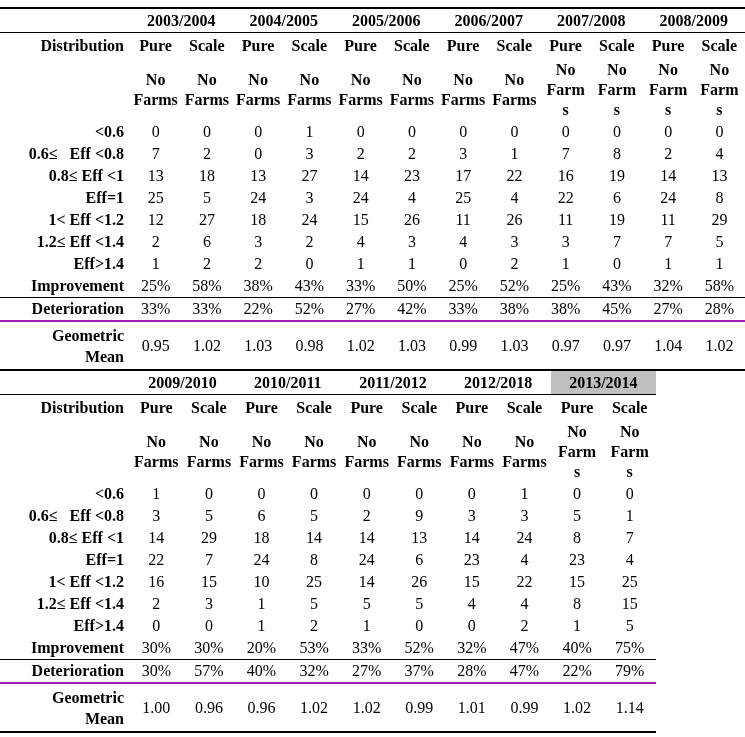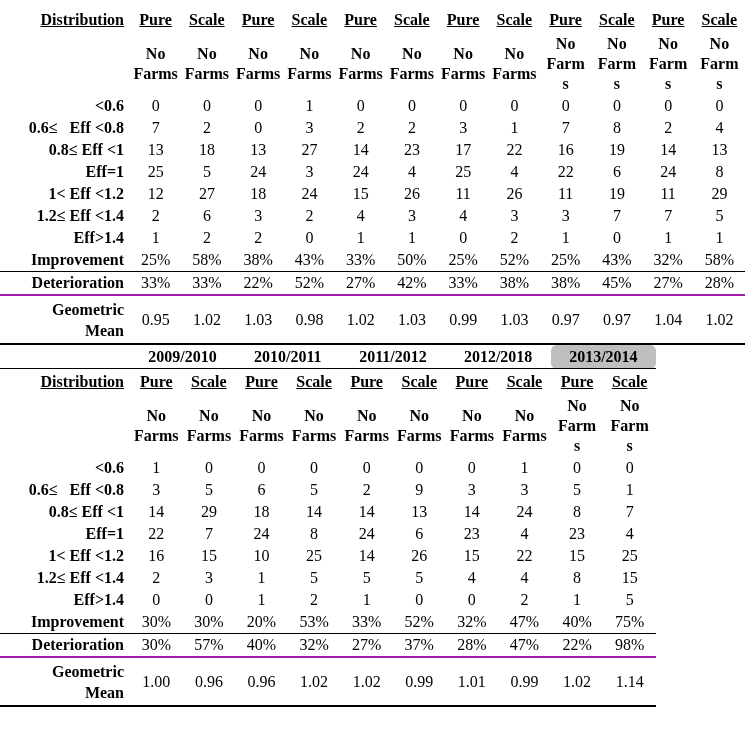--- a/index.html
+++ b/index.html
@@ -29,22 +29,22 @@
   th{font-weight:bold;}
   .label-col{
     text-align:right;
     padding-right:6px;
     font-weight:bold;
     white-space:pre;
   }
   tr.year-row th{height:23px;}
   #tbl-0 tr.year-row{border-top:2px solid #000;}
   tr.year-row{border-bottom:1.6px solid #000;}
-  .year-hl{background:#bfbfbf;border-radius:6px;}
-  tr.colhead-row th{height:26px;text-decoration:underline;}
+  .year-hl{background:#bfbfbf;}
+  tr.colhead-row th{height:26px;}
   tr.subhead-row th{height:62px;vertical-align:middle;}
   .subline{line-height:20px;}
   tr.data-row td{height:22px;}
   tr.rule-thin{border-bottom:1.6px solid #000;}
   tr.rule-thick{border-bottom:2px solid #a21caf;}
   tr.tall-row td{height:47px;}
   .label-line{line-height:21px;font-family:Liberation Serif, serif;}
 </style>
 </head>
 <body>
@@ -60,20 +60,29 @@
         <col>
         <col>
         <col>
         <col>
         <col>
         <col>
         <col>
         <col>
       </colgroup>
       <thead>
+        <tr class="year-row">
+          <th class="label-col"></th>
+          <th colspan="2">2003/2004</th>
+          <th colspan="2">2004/2005</th>
+          <th colspan="2">2005/2006</th>
+          <th colspan="2">2006/2007</th>
+          <th colspan="2">2007/2008</th>
+          <th colspan="2">2008/2009</th>
+        </tr>
         <tr class="colhead-row">
           <th class="label-col">Distribution</th>
           <th>Pure</th>
           <th>Scale</th>
           <th>Pure</th>
           <th>Scale</th>
           <th>Pure</th>
           <th>Scale</th>
           <th>Pure</th>
           <th>Scale</th>
@@ -482,21 +491,21 @@
           <td class="label-col">Deterioration</td>
           <td>30%</td>
           <td>57%</td>
           <td>40%</td>
           <td>32%</td>
           <td>27%</td>
           <td>37%</td>
           <td>28%</td>
           <td>47%</td>
           <td>22%</td>
-          <td>98%</td>
+          <td>79%</td>
         </tr>
         <tr class="data-row tall-row">
           <td class="label-col" style="font-weight: bold;"><div class="label-line">Geometric</div><div class="label-line">Mean</div></td>
           <td>1.00</td>
           <td>0.96</td>
           <td>0.96</td>
           <td>1.02</td>
           <td>1.02</td>
           <td>0.99</td>
           <td>1.01</td>

